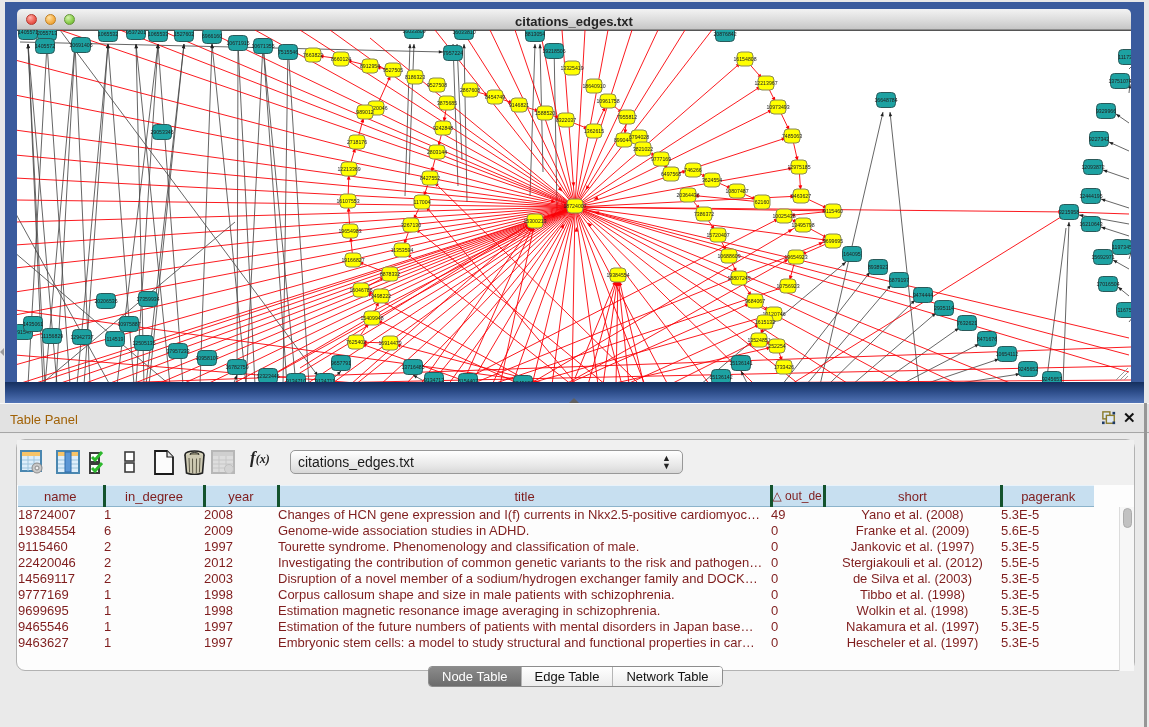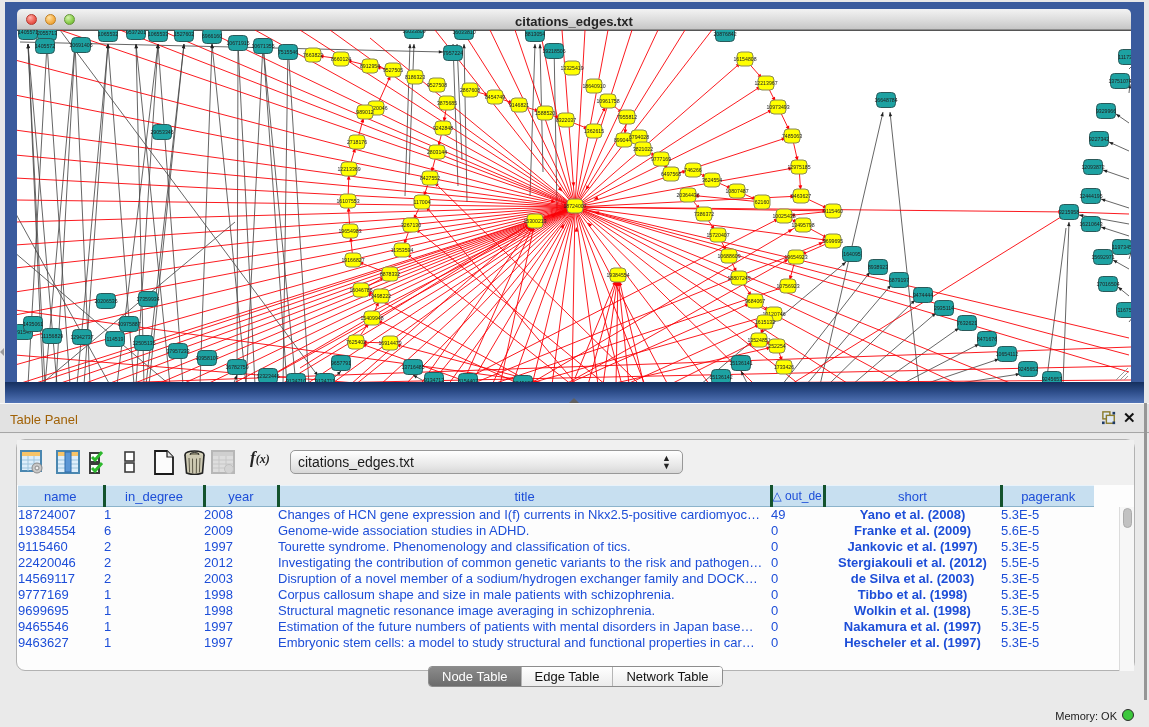--- a/index.html
+++ b/index.html
@@ -20,28 +20,28 @@
 #tp-head .t { position:absolute; left:10px; top:8px; font-size:13px; color:#a16207; }
 #floaticon { position:absolute; left:1102px; top:7px; width:14px; height:14px; }
 #closex { position:absolute; left:1123px; top:5px; font-size:15px; font-weight:bold; color:#111; }
 #tp-body { position:absolute; left:0; top:434px; width:1149px; height:293px; background:#eaeaea; }
 #tcontainer { position:absolute; left:16px; top:5px; width:1119px; height:232px; background:#fdfdfd; border:1px solid #b2b2b2; border-radius:9px;padding-left:24px; }
 #toolbar { position:absolute; left:0; top:0; width:100%; height:45px; background:#f0f0f0; }
 .ticon { position:absolute; top:10px; }
 #combo { position:absolute; left:273px; top:10px; width:393px; height:24px; border:1px solid #989898; border-radius:5px; background:linear-gradient(#ffffff,#e6e6e6 70%,#d7d7d7); }
 #combo .txt { position:absolute; left:7px; top:3px; font-size:14px; color:#1a1a1a; }
 #combo .arr { position:absolute; right:11px; top:3px; font-size:9px; color:#222; line-height:8px; text-align:center; }
-table#grid { position:absolute; left:1px; top:45px; border-collapse:collapse; table-layout:fixed; width:1076px; font-size:13px; color:#1d4ed8; }
+table#grid { position:absolute; left:1px; top:45px; border-collapse:collapse; table-layout:fixed; width:1076px; font-size:13px; color:#7f1d1d; }
 table#grid th { white-space:nowrap; overflow:hidden; }
 table#grid th { background:#c7dff0; border-left:3px solid #14532d; border-bottom:1px solid #8cb3cb; border-top:1px solid #e8f2fa; font-weight:normal; height:21px; font-size:13px; }
 table#grid th:first-child { border-left:none; }
 table#grid td { height:16px; white-space:nowrap; overflow:hidden; padding:0; }
 td.c1,td.c2,td.c3,td.c4,td.c5,td.c7 { padding-left:4px; }
 td.c1 { padding-left:7px; }
-td.c6 { text-align:center;font-weight:bold; }
+td.c6 { text-align:center; }
 #vscroll { position:absolute; right:0px; top:67px; width:15px; height:164px; background:#f7f7f7; border-left:1px solid #dcdcdc; }
 #vthumb { position:absolute; left:3px; top:1px; width:9px; height:20px; background:#c2c2c2; border:1px solid #ababab; border-radius:5px; }
 #tabs { position:absolute; left:428px; top:232px; height:21px; display:flex; border:1px solid #8d8d8d; border-radius:4px; overflow:hidden; background:#fff; }
 #tabs .seg { font-size:13px; padding:2px 13px 0 13px; color:#111; background:linear-gradient(#ffffff,#ececec); border-right:1px solid #b5b5b5; }
 #tabs .seg.sel { background:linear-gradient(#8b8b8b,#6c6c6c); color:#fff; }
 #redge { position:absolute; left:1144px; top:403px; width:3px; height:324px; background:#969696; }
 #statusbar { position:absolute; left:0; top:700px; width:1149px; height:27px; background:#eaeaea; }
 #mem { position:absolute; right:32px; top:10px; font-size:11px; color:#222; }
 #dot { position:absolute; right:15px; top:9px; width:12px; height:12px; border-radius:50%; background:#3cc83c; border:1.5px solid #2d2d2d; }
 </style></head>
@@ -895,21 +895,21 @@
               <td class="c3">2009</td>
               <td class="c4">Genome-wide association studies in ADHD.</td>
               <td class="c5">0</td>
               <td class="c6">Franke et al. (2009)</td>
               <td class="c7">5.6E-5</td>
             </tr>
 <tr>
               <td class="c1">9115460</td>
               <td class="c2">2</td>
               <td class="c3">1997</td>
-              <td class="c4">Tourette syndrome. Phenomenology and classification of tics.</td>
+              <td class="c4">Tourette syndrome. Phenomenology and classification of male.</td>
               <td class="c5">0</td>
               <td class="c6">Jankovic et al. (1997)</td>
               <td class="c7">5.3E-5</td>
             </tr>
 <tr>
               <td class="c1">22420046</td>
               <td class="c2">2</td>
               <td class="c3">2012</td>
               <td class="c4">Investigating the contribution of common genetic variants to the risk and pathogen…</td>
               <td class="c5">0</td>
@@ -931,21 +931,21 @@
               <td class="c3">1998</td>
               <td class="c4">Corpus callosum shape and size in male patients with schizophrenia.</td>
               <td class="c5">0</td>
               <td class="c6">Tibbo et al. (1998)</td>
               <td class="c7">5.3E-5</td>
             </tr>
 <tr>
               <td class="c1">9699695</td>
               <td class="c2">1</td>
               <td class="c3">1998</td>
-              <td class="c4">Structural magnetic resonance image averaging in schizophrenia.</td>
+              <td class="c4">Estimation magnetic resonance image averaging in schizophrenia.</td>
               <td class="c5">0</td>
               <td class="c6">Wolkin et al. (1998)</td>
               <td class="c7">5.3E-5</td>
             </tr>
 <tr>
               <td class="c1">9465546</td>
               <td class="c2">1</td>
               <td class="c3">1997</td>
               <td class="c4">Estimation of the future numbers of patients with mental disorders in Japan base…</td>
               <td class="c5">0</td>
@@ -967,16 +967,12 @@
           <div id="vthumb"></div>
         </div>
 </div>
 <div id="tabs">
         <div class="seg sel">Node Table</div>
         <div class="seg">Edge Table</div>
         <div class="seg" style="border-right:none">Network Table</div>
       </div>
 </div>
 <div id="redge"></div>
-<div id="statusbar">
-      <div id="mem">Memory: OK</div>
-      <div id="dot"></div>
-    </div>
 </div>
 </body></html>

